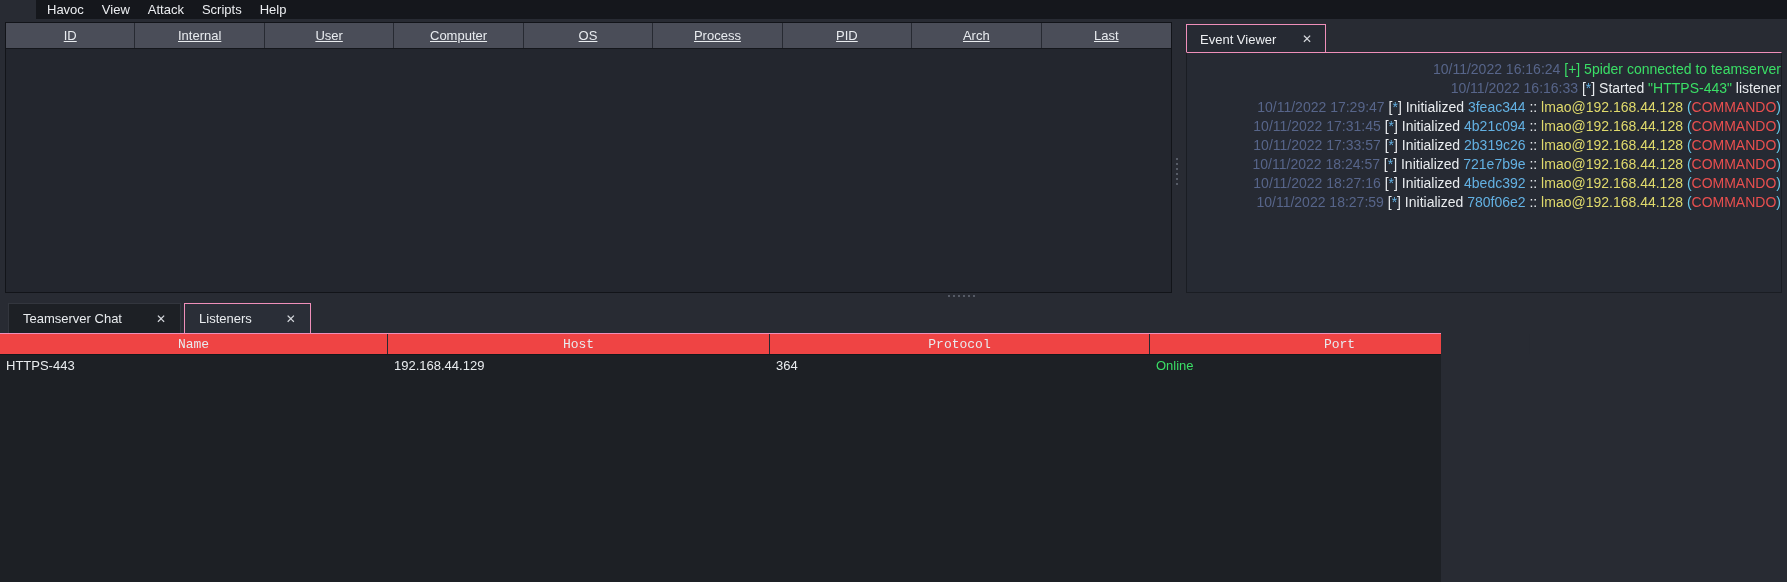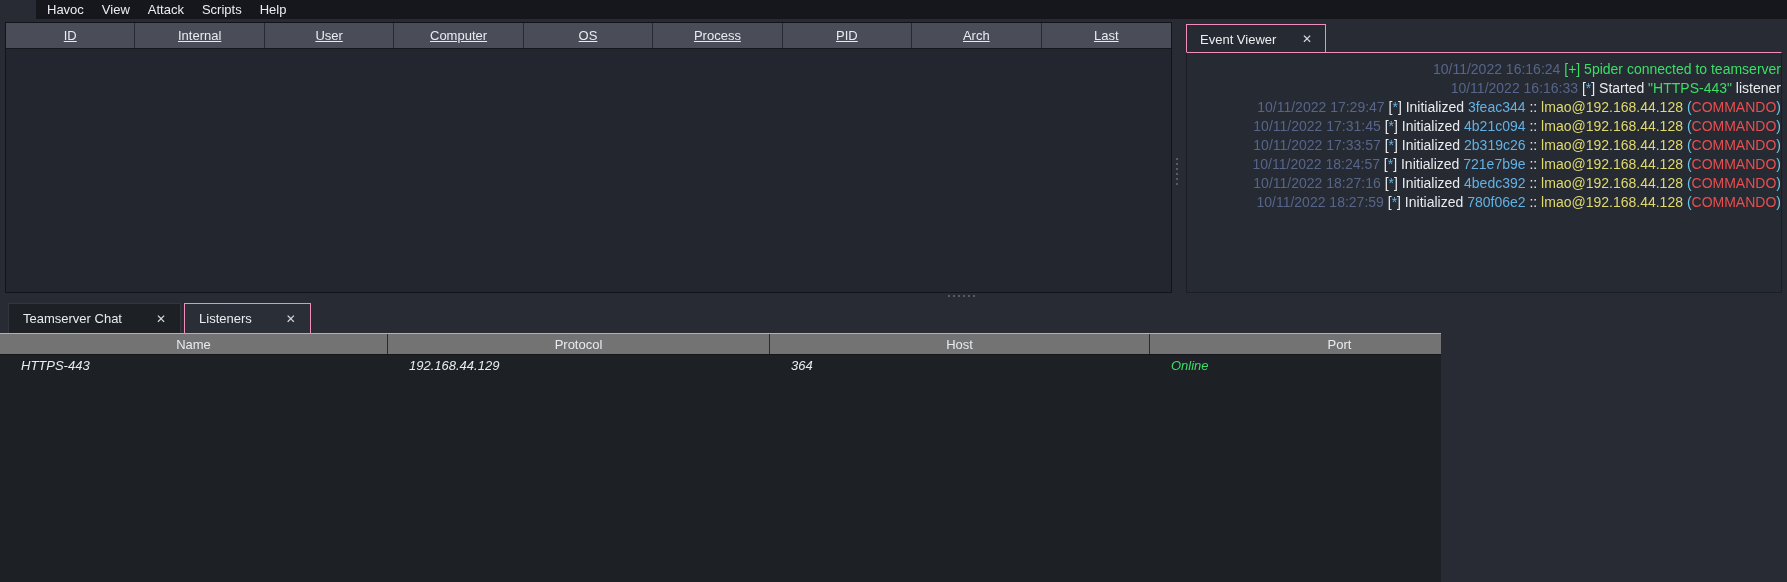--- a/index.html
+++ b/index.html
@@ -61,29 +61,29 @@
     font-size:13px; color:#e9ecef;
   }
   .tab.inactive { background:#1d2025; border:1px solid #33363e; border-bottom:none; }
   .tab.active   { background:#2a2e37; border:1px solid var(--pink); border-bottom:none; }
   .dock-pane {
     position:absolute; top:31px; left:0; right:0; bottom:0;
     background:#1d2025; border-top:1px solid var(--pink);
   }
   .listeners-header {
     display:grid; grid-template-columns:388px 382px 380px 380px 1fr;
-    height:21px; background:#737373; border-bottom:1px solid #15171c;
+    height:21px; background:#ef4444; border-bottom:1px solid #15171c;font-family:Liberation Mono, monospace;
   }
   .listeners-header .hcell { font-size:13px; }
   .listeners-header .hcell.align-right { justify-content:flex-end; padding-right:41px; }
   .listener-row {
     display:grid; grid-template-columns:388px 382px 380px 380px 1fr;
     height:20px; align-items:center; font-size:13px; color:#e9ecef;
   }
-  .listener-row .cell { padding-left:21px; overflow:hidden; white-space:nowrap;font-style:italic; }
+  .listener-row .cell { padding-left:6px; overflow:hidden; white-space:nowrap; }
 </style>
 </head>
 <body>
 
 <div class="menubar" id="menubar">
     <span class="menu-item">Havoc</span>
     <span class="menu-item">View</span>
     <span class="menu-item">Attack</span>
     <span class="menu-item">Scripts</span>
     <span class="menu-item">Help</span>
@@ -135,22 +135,22 @@
       <span class="close-x">✕</span>
     </div>
     <div class="tab active">
       <span>Listeners</span>
       <span class="close-x">✕</span>
     </div>
   </div>
   <div class="dock-pane">
     <div class="listeners-header" id="listeners-header">
         <div class="hcell">Name</div>
+        <div class="hcell">Host</div>
         <div class="hcell">Protocol</div>
-        <div class="hcell">Host</div>
         <div class="hcell">Port</div>
         <div class="hcell align-right">Status</div>
       </div>
     <div id="listeners-body">
         <div class="listener-row">
           <div class="cell">HTTPS-443</div>
           <div class="cell">192.168.44.129</div>
           <div class="cell">364</div>
           <div class="cell" style="color: rgb(58, 223, 102);">Online</div>
         </div>

